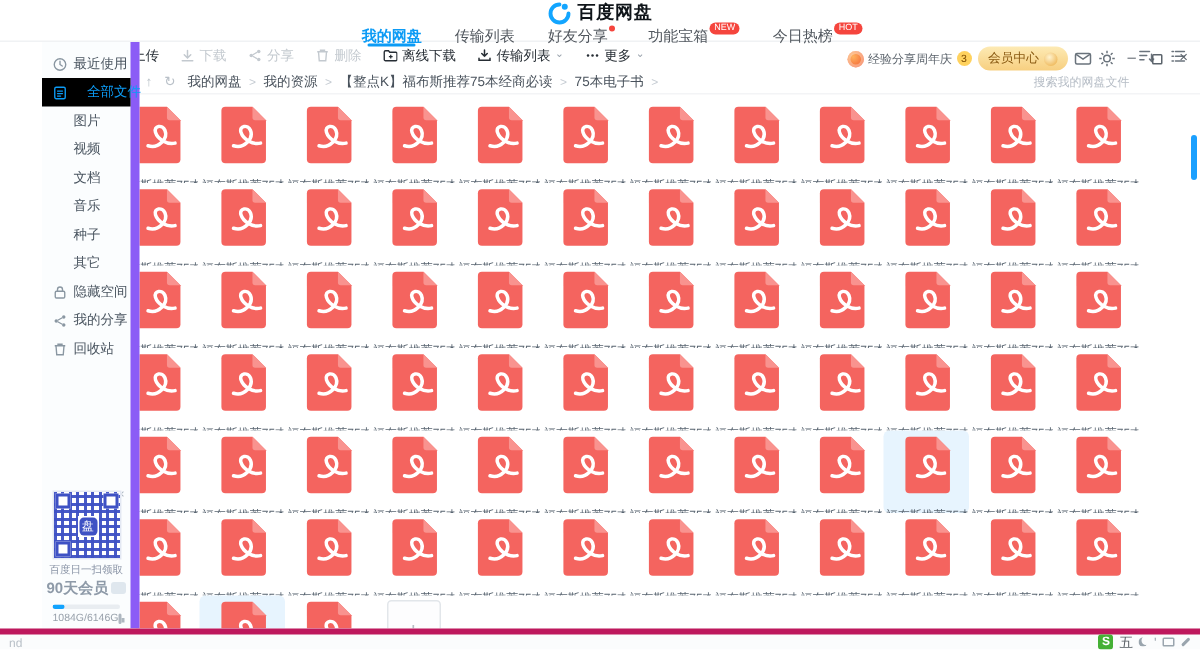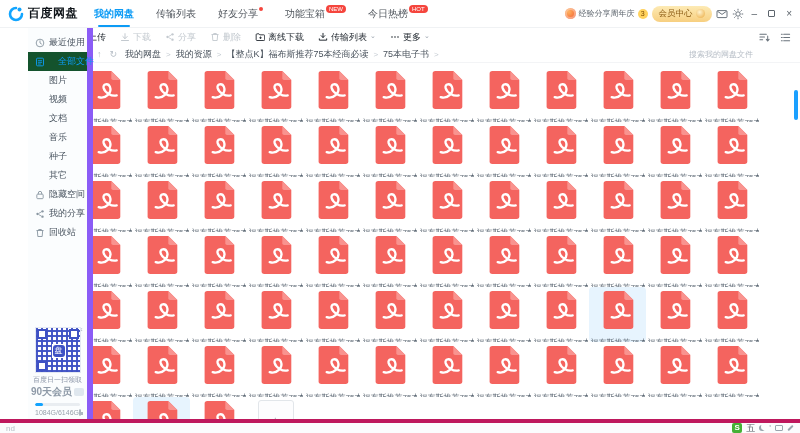--- a/index.html
+++ b/index.html
@@ -2,21 +2,21 @@
 <html><head>
 <meta charset="utf-8">
 <style>
   * { margin:0; padding:0; box-sizing:border-box; }
   html,body { width:800px; height:433px; overflow:hidden;
     font-family:"Liberation Sans","DejaVu Sans",sans-serif; background:#fff; }
   #app { position:relative; width:800px; height:433px; background:#fff; }
 
   
   .header{ position:absolute; top:0; left:0; right:0; height:28px; background:#fff;
-    border-bottom:1px solid #f0f2f4; display:flex; align-items:center; padding:0 8px; z-index:5;}
+    border-bottom:1px solid #f0f2f4; display:flex; align-items:center; padding:0 8px; z-index:5;flex-direction:column;}
   .logo{ display:flex; align-items:center; gap:4px; }
   .logo-text{ font-size:12px; font-weight:bold; color:#10151a; letter-spacing:.5px;}
   .tabs{ display:flex; align-items:center; margin-left:16px; gap:22px; height:100%;}
   .tab{ position:relative; font-size:10px; color:#51575e; height:100%; display:flex; align-items:center; cursor:default;}
   .tab.active{ color:#0c9bf5; font-weight:bold;}
   .tab.active::after{ content:""; position:absolute; left:4px; right:4px; bottom:0; height:2px; background:#0c9bf5; border-radius:1px;}
   .tab-badge{ font-size:6px; background:#f5453d; color:#fff; border-radius:5px; padding:1px 3px; margin-left:1px; transform:translateY(-5px); line-height:1;}
   .tab-dot{ width:4px; height:4px; background:#f5453d; border-radius:50%; transform:translateY(-5px); margin-left:1px;}
   .header-right{ margin-left:auto; display:flex; align-items:center; gap:4px;}
   .activity{ display:flex; align-items:center; gap:3px; font-size:8px; color:#5c646c;}
@@ -29,21 +29,21 @@
   .winctl .wc{ font-size:10px; line-height:1; cursor:default;}
   .wc-restore{ width:7px; height:7px; border:1px solid #5c646c; border-radius:1px;}
 
   
   .sidebar{ position:absolute; top:28px; left:0; width:65px; bottom:14px; background:#fbfdfe;
     border-right:6px solid #8b5cf6; display:flex; flex-direction:column; z-index:4;margin-left:28px;}
   .side-list{ padding-top:5px;}
   .side-item{ display:flex; align-items:center; height:19px; padding-left:7px; font-size:9px; color:#4a5560; gap:4px; white-space:nowrap;}
   .side-item .si{ width:10px; height:10px; color:#8a97a2; flex:none;}
   .side-item.sub{ padding-left:21px;}
-  .side-item.active{ background:#14532d; color:#0c9bf5;gap:13px;}
+  .side-item.active{ background:#000000; color:#0c9bf5;gap:13px;}
   .side-item.active .si{ color:#0c9bf5;}
   .side-bottom{ margin-top:auto; padding-bottom:3px;}
   .qr-card{ position:relative; margin:0 3px; text-align:center;}
   .qr-close{ position:absolute; top:-2px; right:1px; font-size:8px; color:#a8b4c0;}
   .qr{ position:relative; width:46px; height:46px; margin:0 auto; background-color:#fff;
     background-image:
       repeating-linear-gradient(0deg, rgba(62,81,196,.95) 0 2px, transparent 2px 5px),
       repeating-linear-gradient(90deg, rgba(62,81,196,.95) 0 2px, rgba(255,255,255,.92) 2px 5px);
     border:1px solid #e3e8f3;}
   .qr-f{ position:absolute; width:10px; height:10px; border:2px solid #3e51c4; background:#fff;}

